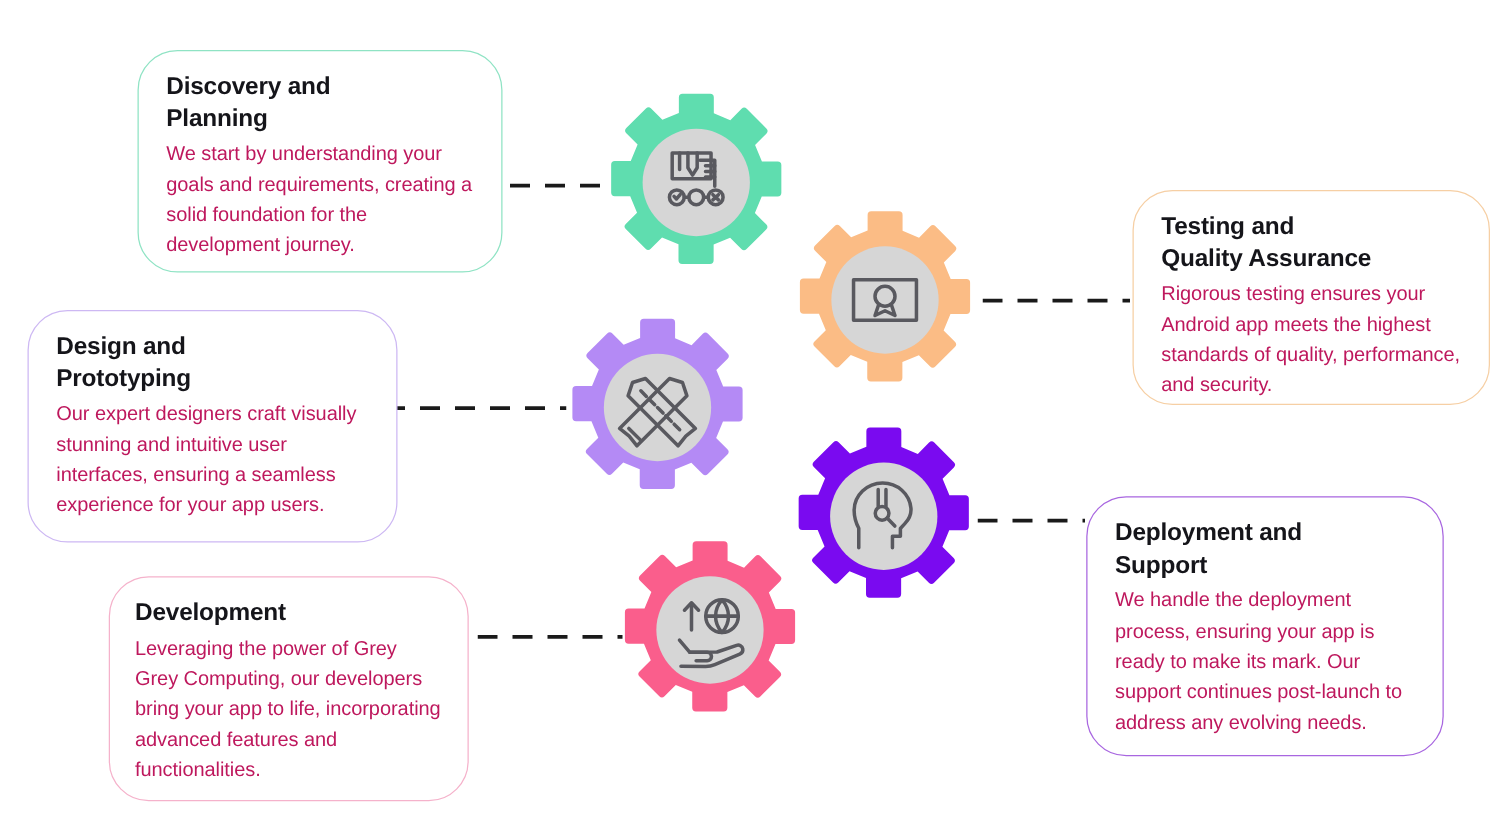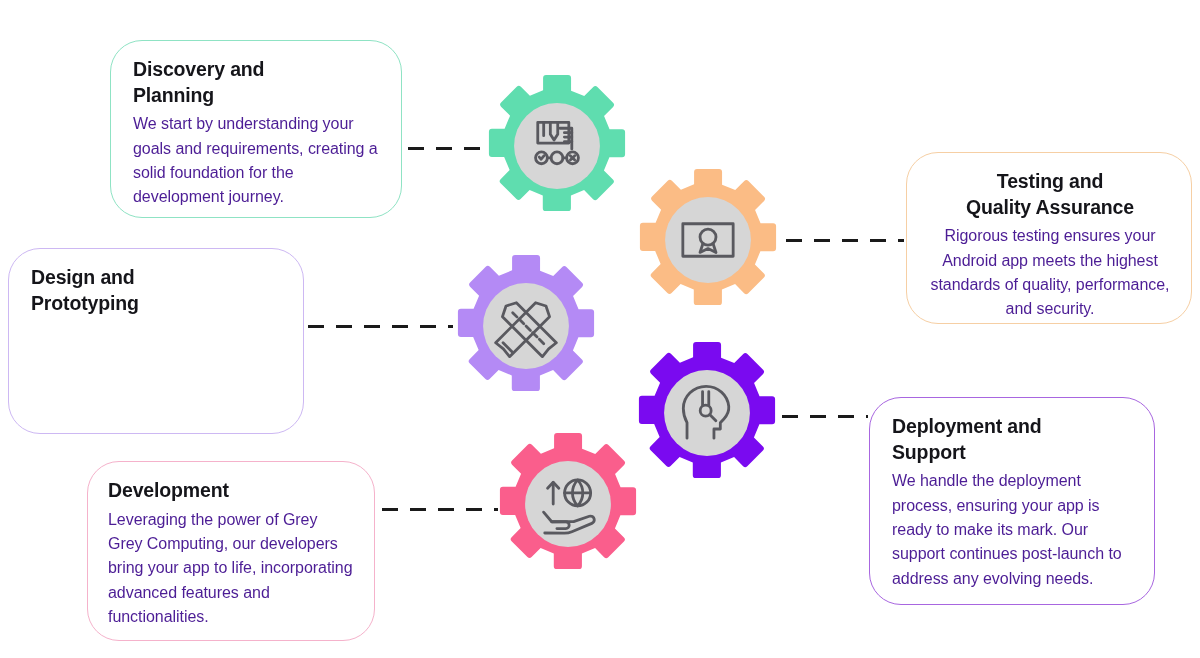--- a/index.html
+++ b/index.html
@@ -24,27 +24,27 @@
     font-weight: 700;
     color: #15151a;
     line-height: 1.32;
     letter-spacing: -0.15px;
     margin-bottom: 4px;
     white-space: pre-line;
   }
   .card-body {
     font-size: 16px;
     font-weight: 400;
-    color: #4c1d95;
+    color: #be185d;
     line-height: 1.52;
     letter-spacing: -0.05px;
   }
 
   #card-discovery  { left: 110px; top: 40px;  width: 292px; height: 178px; border-color: #8fe3c4; }
-  #card-design     { left: 8px;  top: 248px; width: 296px; height: 186px; border-color: #cdb8f3; }
+  #card-design     { left: 22px;  top: 248px; width: 296px; height: 186px; border-color: #cdb8f3; }
   #card-development{ left: 87px;  top: 461px; width: 288px; height: 180px; border-color: #f5b2cb; padding-left: 20px; }
   #card-testing    { left: 906px; top: 152px; width: 286px; height: 172px; border-color: #f6cfa4; }
   #card-deployment { left: 869px; top: 357px; width: 286px; height: 208px; border-color: #a866e0; }
 
   
   .connector {
     position: absolute;
     height: 3px;
     background-image: linear-gradient(to right, #1a1a1a 0 16px, rgba(0,0,0,0) 16px 28px);
     background-size: 28px 3px;
@@ -79,28 +79,29 @@
 
   <div class="card" id="card-discovery" style="border-color: rgb(143, 227, 196);">
     <div class="card-title">Discovery and
 Planning</div>
     <div class="card-body">We start by understanding your goals and requirements, creating a solid foundation for the development journey.</div>
   </div>
 
   <div class="card" id="card-design" style="border-color: rgb(205, 184, 243);">
     <div class="card-title">Design and
 Prototyping</div>
+    <div class="card-body">Our expert designers craft visually stunning and intuitive user interfaces, ensuring a seamless experience for your app users.</div>
   </div>
 
   <div class="card" id="card-development" style="border-color: rgb(245, 178, 203);">
     <div class="card-title">Development</div>
     <div class="card-body">Leveraging the power of Grey Grey Computing, our developers bring your app to life, incorporating advanced features and functionalities.</div>
   </div>
 
-  <div class="card" id="card-testing" style="border-color: rgb(246, 207, 164); text-align: center;">
+  <div class="card" id="card-testing" style="border-color: rgb(246, 207, 164);">
     <div class="card-title">Testing and
 Quality Assurance</div>
     <div class="card-body">Rigorous testing ensures your Android app meets the highest standards of quality, performance, and security.</div>
   </div>
 
   <div class="card" id="card-deployment" style="border-color: rgb(168, 102, 224); margin-top: 40px;">
     <div class="card-title">Deployment and
 Support</div>
     <div class="card-body">We handle the deployment process, ensuring your app is ready to make its mark. Our support continues post-launch to address any evolving needs.</div>
   </div>

